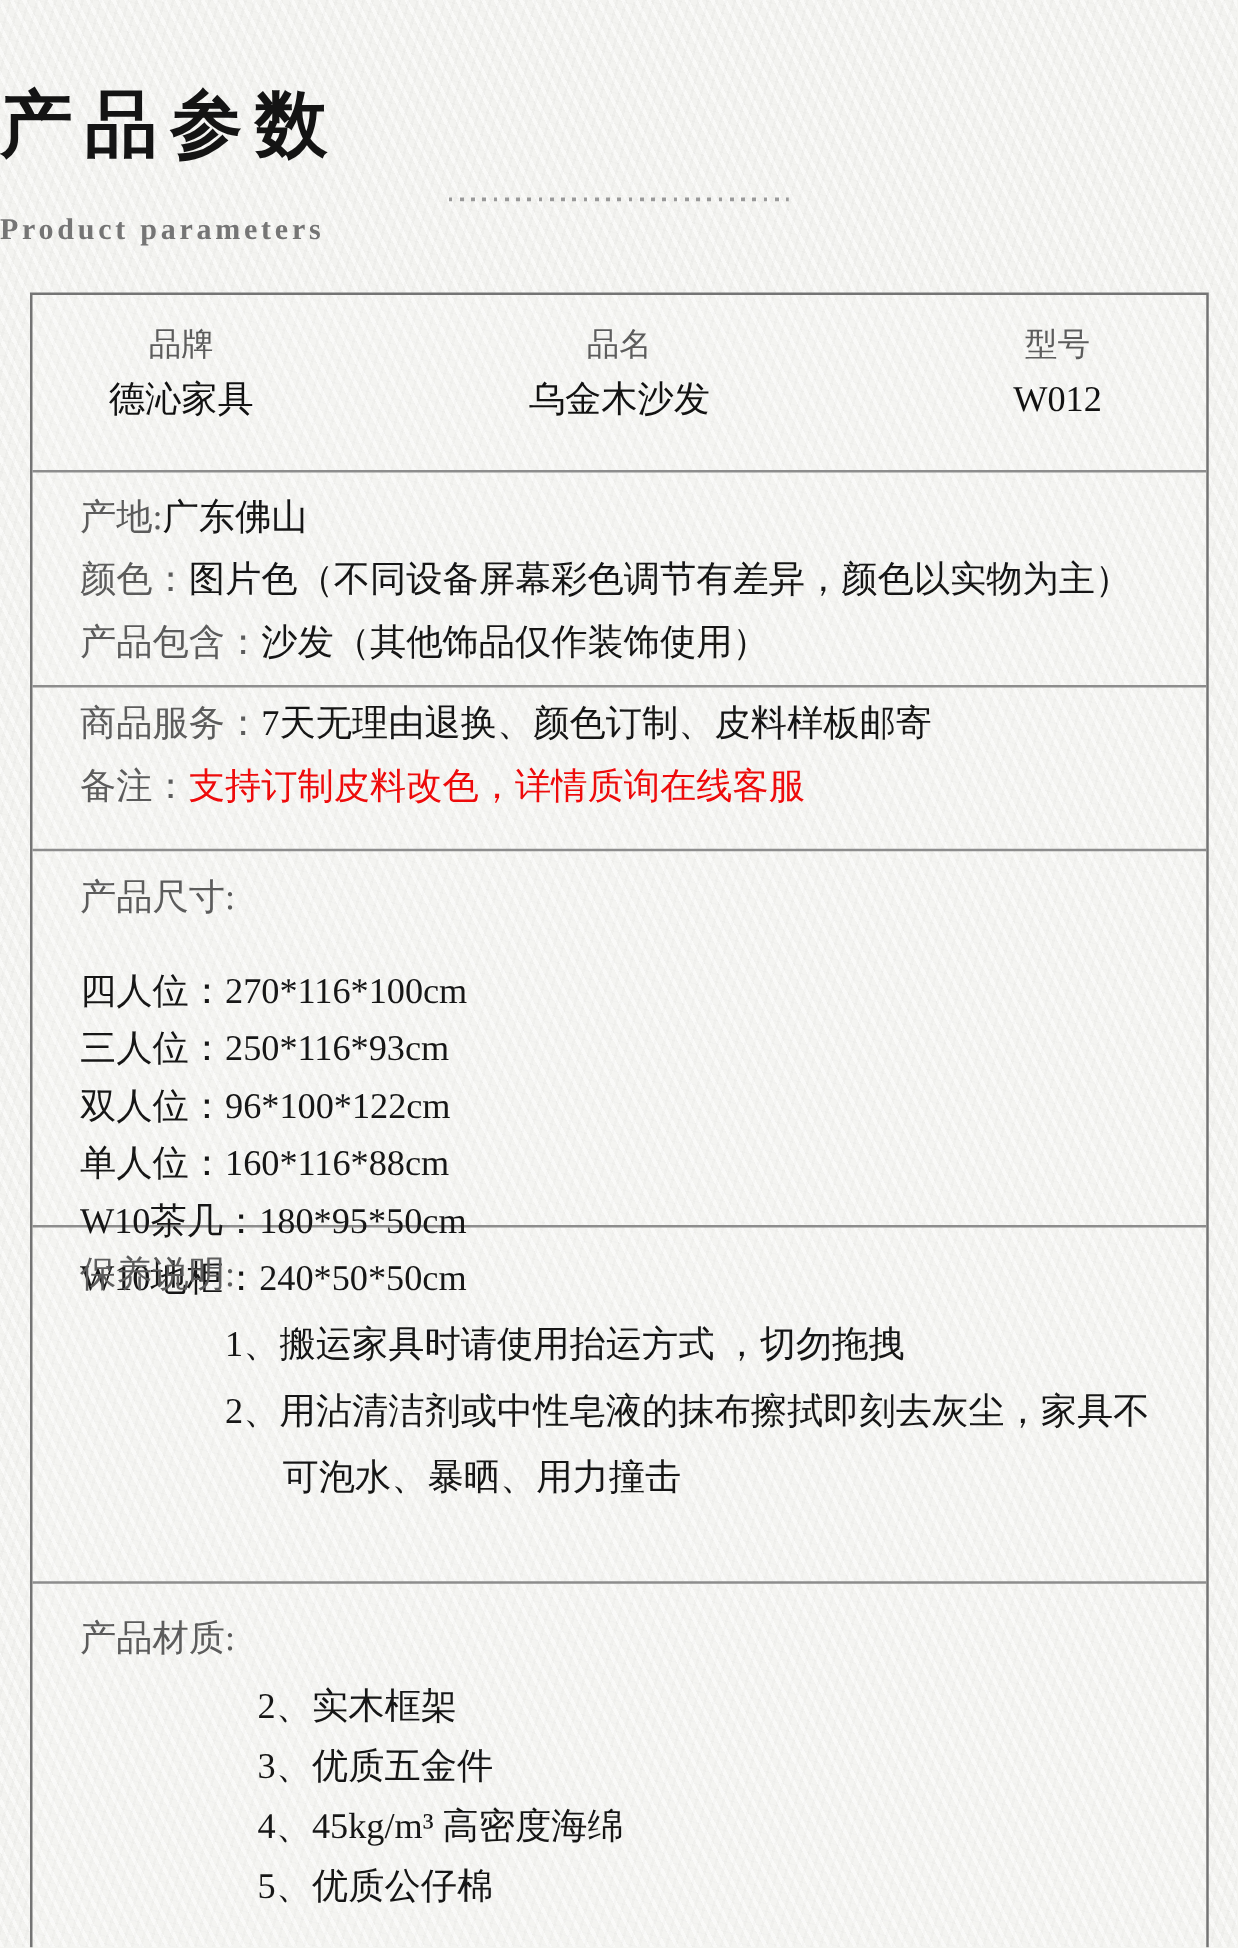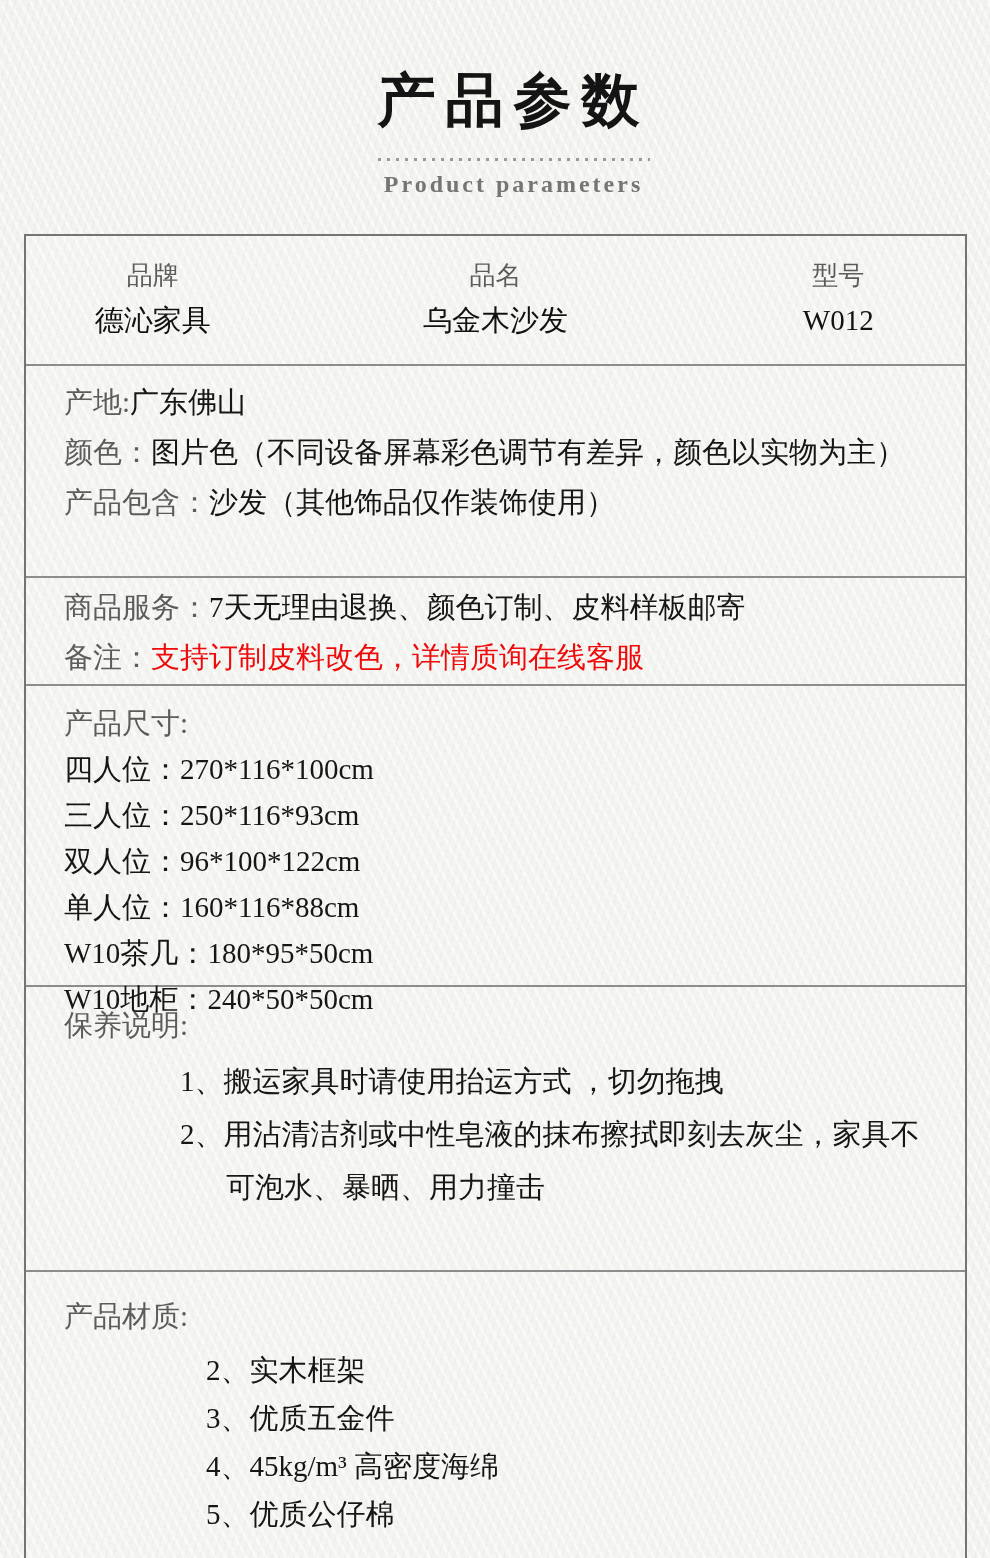--- a/index.html
+++ b/index.html
@@ -12,21 +12,21 @@
     position:relative;
     width:990px; height:1558px;
     overflow:hidden;
     background-color:#f3f3f0;
     background-image:
       repeating-linear-gradient(105deg, rgba(0,0,0,0.018) 0 2px, rgba(255,255,255,0) 2px 7px),
       repeating-linear-gradient(62deg, rgba(255,255,255,0.55) 0 3px, rgba(255,255,255,0) 3px 9px),
       repeating-linear-gradient(15deg, rgba(0,0,0,0.012) 0 1px, rgba(255,255,255,0) 1px 6px);
   }
   
-  .title-block { padding-top:68px; text-align:center;padding-left:37px; }
+  .title-block { padding-top:68px; text-align:left; }
   .page-title {
     font-family:"Liberation Sans","DejaVu Sans",sans-serif;
     font-weight:bold;
     font-size:58px;
     line-height:64px;
     letter-spacing:10px;
     color:#141414;
   }
   .dotted-line {
     width:272px; height:3px;
@@ -41,38 +41,38 @@
     letter-spacing:3px;
     color:#757575;
   }
   
   .params-table {
     width:943px;
     margin:35px 0 0 24px;
     border:2px solid #747474;
     background:rgba(255,255,255,0.12);
   }
-  .row { border-top:2px solid #8d8d8d; }
+  .row { border-top:2px solid #8d8d8d;gap:29px; }
   .row:first-child { border-top:none; }
   .lbl { color:#5c5c5c; }
   .val { color:#161616; }
   .red { color:#ee0b0b; }
   
   .header-row { height:128px; display:flex; padding-top:24px; }
   .hcol { text-align:center; }
   .hcol-1 { width:27%; }
   .hcol-2 { width:46%; }
   .hcol-3 { width:27%; }
   .hlabel { font-size:26px; color:#5c5c5c; line-height:32px; margin-bottom:11px; }
   .hvalue { font-size:29px; color:#121212; line-height:34px; }
   
-  .basic-row { height:212px; padding:11px 30px 0 38px; }
+  .basic-row { height:172px; padding:11px 30px 0 38px;margin-top:12px; }
   .basic-row p { font-size:29px; line-height:50px; white-space:nowrap; }
   
-  .service-row { height:108px; padding:4px 30px 0 38px; }
+  .service-row { height:131px; padding:4px 30px 0 38px; }
   .service-row p { font-size:29px; line-height:50px; white-space:nowrap; }
   
   .dims-row { height:301px; display:flex; padding:14px 0 0 38px;flex-direction:column; }
   .dims-label { width:140px; font-size:29px; line-height:46px; flex:none; }
   .dims-list p { font-size:29px; line-height:46px; color:#161616; white-space:nowrap; }
   
   .care-row { height:285px; padding:20px 40px 0 38px; }
   .care-row .lbl { display:block; font-size:29px; line-height:36px; }
   .care-list { margin:12px 0 0 116px; }
   .care-list p {

